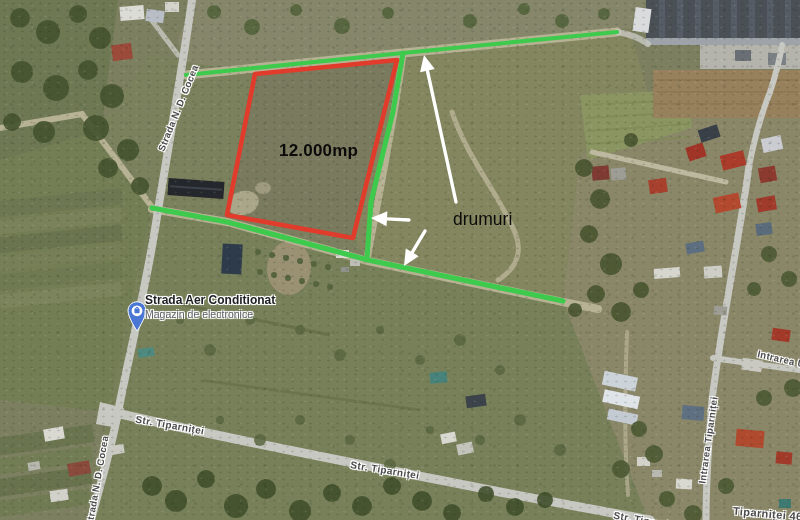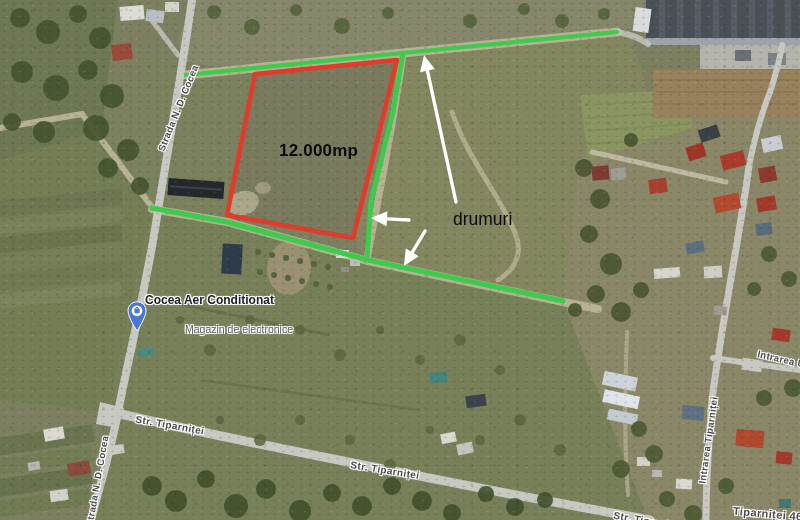--- a/index.html
+++ b/index.html
@@ -24,21 +24,21 @@
     text-shadow:-1px -1px 0 #fff,1px -1px 0 #fff,-1px 1px 0 #fff,1px 1px 0 #fff,0 0 3px #fff;
   }
   .annot-label{position:absolute;white-space:nowrap;color:#0b0b0b;}
   .parcel-label{left:279px;top:141px;font-size:17px;font-weight:600;letter-spacing:.2px;}
   .drumuri-label{left:409px;top:209px;font-size:17.5px;font-weight:400;margin-left:44px;}
   .biz{position:absolute;left:145px;top:294px;line-height:1.13;white-space:nowrap;cursor:pointer;}
   .biz div{
     text-shadow:-1px -1px 0 #fff,1px -1px 0 #fff,-1px 1px 0 #fff,1px 1px 0 #fff,0 0 3px #fff;
   }
   .biz-name,.biz-sub{font-size:12px;font-weight:600;color:#202124;}
-  .biz-cat{font-size:10.5px;font-weight:400;color:#5f6368;margin-top:16px;padding-left:40px;}
+  .biz-cat{font-size:10.5px;font-weight:400;color:#5f6368;margin-top:1px;}
   .pin{position:absolute;left:127px;top:301px;width:20px;height:31px;cursor:pointer;}
 </style>
 </head>
 <body>
 
 <div class="stage">
 
   <svg class="base" viewBox="0 0 800 520" aria-hidden="true">
     <rect width="800" height="520" fill="#7d8060"></rect>
     <g>
@@ -294,16 +294,16 @@
   <div class="annot-label parcel-label">12.000mp</div>
   <div class="annot-label drumuri-label">drumuri</div>
 
   <svg class="pin" viewBox="0 0 20 31">
     <path d="M10,0.8 C4.9,0.8 1,4.7 1,9.8 C1,16.5 10,30 10,30 C10,30 19,16.5 19,9.8 C19,4.7 15.1,0.8 10,0.8 Z" fill="#4a76d4" stroke="#ffffff" stroke-width="1"></path>
     <circle cx="10" cy="9.8" r="5.4" fill="#ffffff"></circle>
     <rect x="7.4" y="7.6" width="5.2" height="4.6" rx="0.8" fill="#4a76d4"></rect>
     <path d="M8.4,7.6 C8.4,6 11.6,6 11.6,7.6" stroke="#4a76d4" stroke-width="1" fill="none"></path>
   </svg>
   <div class="biz">
-    <div class="biz-name">Cocea Aer Conditionat</div>
+    <div class="biz-name">Strada Aer Conditionat</div>
     <div class="biz-cat">Magazin de electronice</div>
   </div>
 </div>
 
 </body></html>

